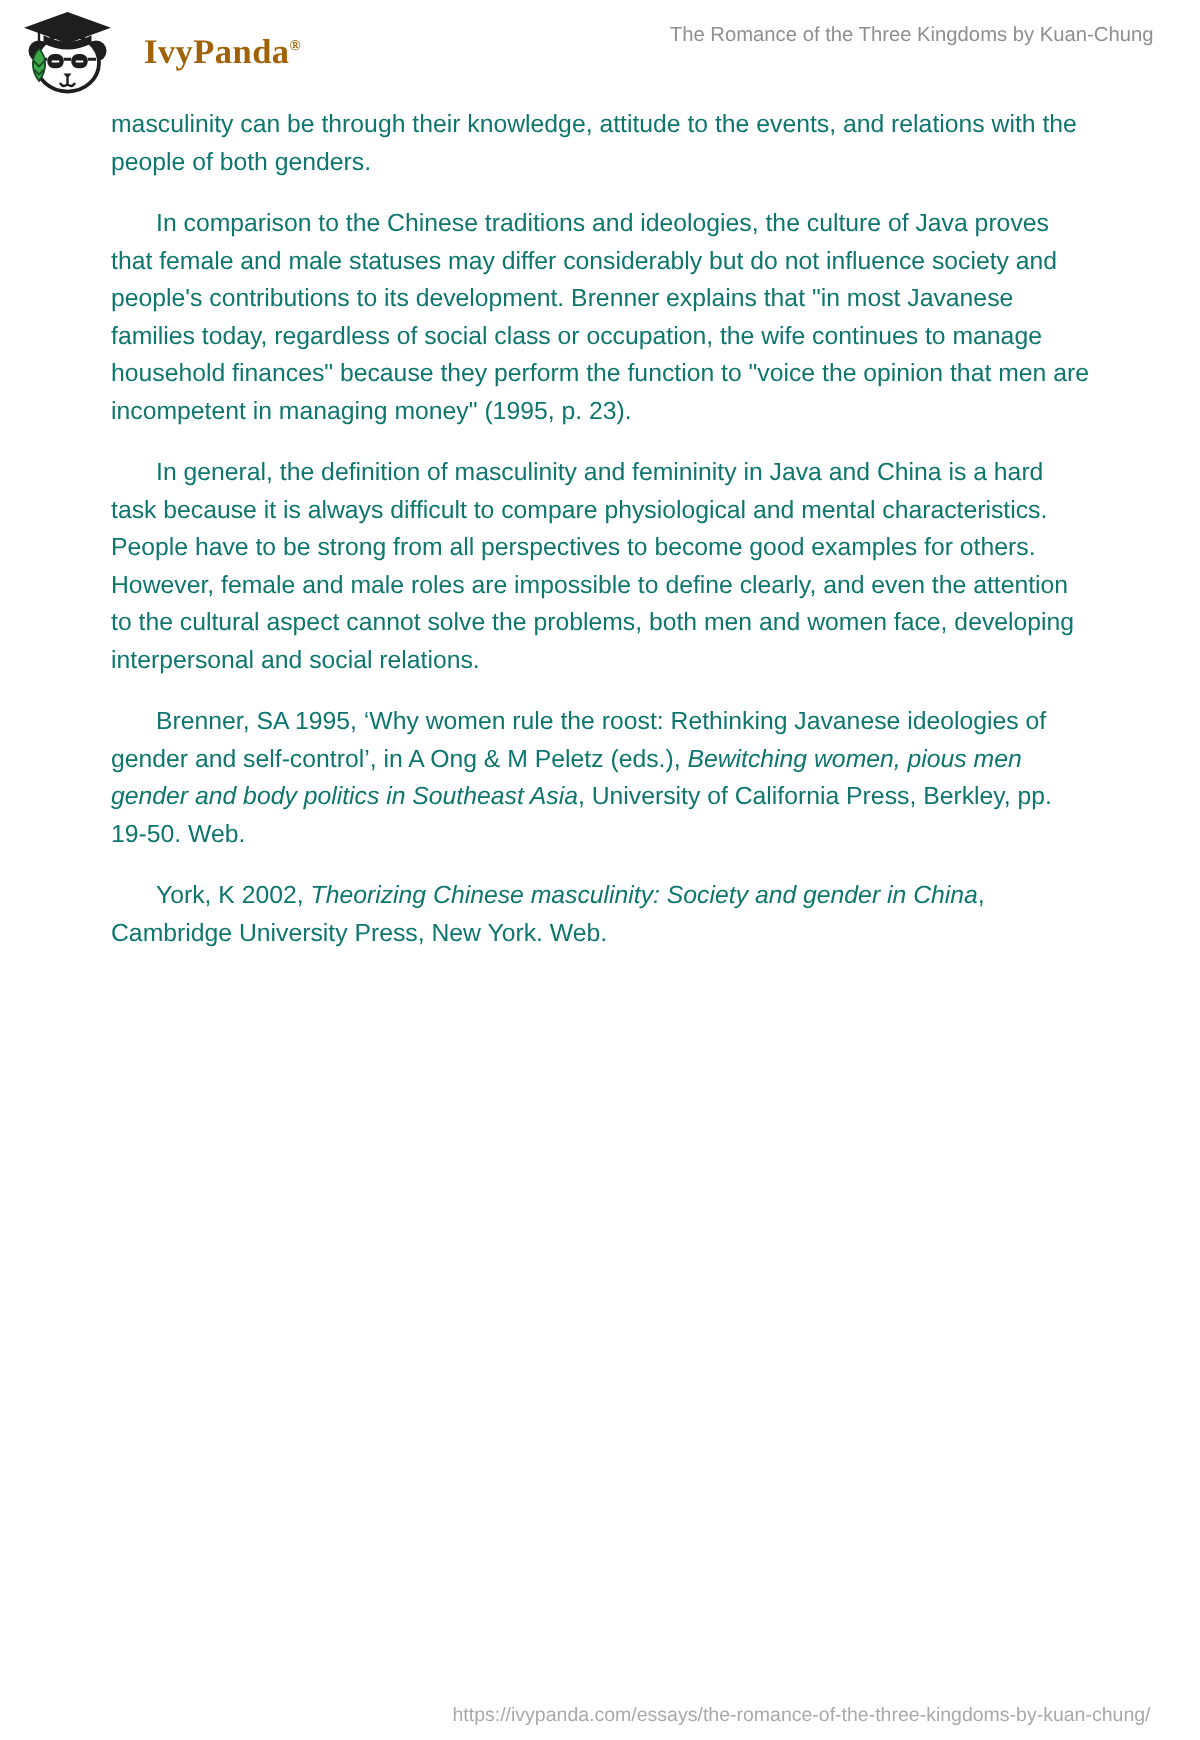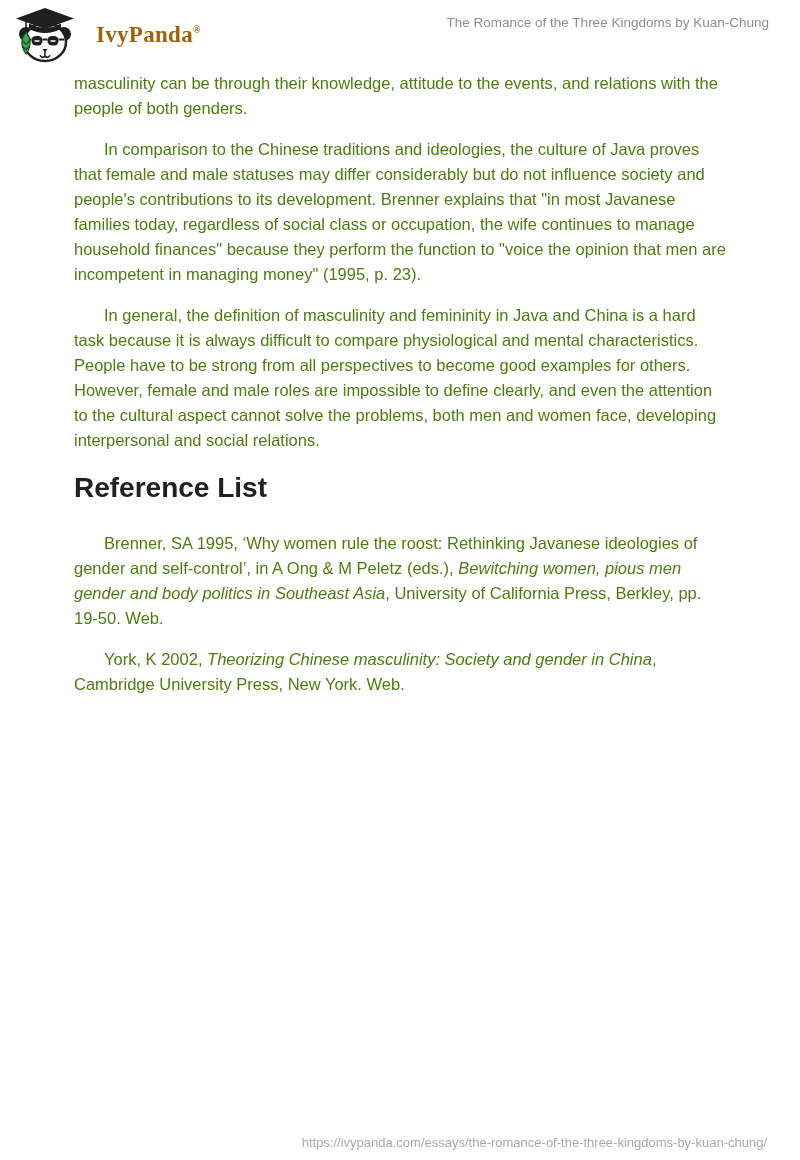--- a/index.html
+++ b/index.html
@@ -47,21 +47,21 @@
   
   .content {
     padding: 5px 74px 0 74px;
     color: #404040;
   }
   .content p.para {
     font-size: 16.5px;
     line-height: 25px;
     margin: 0 0 16px 0;
     text-indent: 30px;
-    color: #4d7c0f;
+    color: #0f766e;
   }
   .content p.para.no-indent { text-indent: 0; }
   .content em { font-style: italic; }
   .ref-heading {
     font-size: 28px;
     line-height: 34px;
     font-weight: 700;
     color: #212121;
     margin: 18px 0 26px 0;
   }
@@ -106,21 +106,20 @@
   </div>
   <div class="doc-title">The Romance of the Three Kingdoms by Kuan-Chung</div>
 </div>
 
 <div class="content">
   <div id="paragraphs">
       <p class="para no-indent">masculinity can be through their knowledge, attitude to the events, and relations with the people of both genders.</p>
       <p class="para">In comparison to the Chinese traditions and ideologies, the culture of Java proves that female and male statuses may differ considerably but do not influence society and people's contributions to its development. Brenner explains that "in most Javanese families today, regardless of social class or occupation, the wife continues to manage household finances" because they perform the function to "voice the opinion that men are incompetent in managing money" (1995, p. 23).</p>
       <p class="para">In general, the definition of masculinity and femininity in Java and China is a hard task because it is always difficult to compare physiological and mental characteristics. People have to be strong from all perspectives to become good examples for others. However, female and male roles are impossible to define clearly, and even the attention to the cultural aspect cannot solve the problems, both men and women face, developing interpersonal and social relations.</p>
     </div>
-  <h1 class="ref-heading">Reference List</h1>
   <div id="references">
       <p class="para"><span>Brenner, SA 1995, ‘Why women rule the roost: Rethinking Javanese ideologies of gender and self-control’, in A Ong &amp; M Peletz (eds.), </span><em>Bewitching women, pious men gender and body politics in Southeast Asia</em><span>, University of California Press, Berkley, pp. 19-50. Web.</span></p>
       <p class="para"><span>York, K 2002, </span><em>Theorizing Chinese masculinity: Society and gender in China</em><span>, Cambridge University Press, New York. Web.</span></p>
     </div>
 </div>
 
 <div class="footer">
   <span>https://ivypanda.com/essays/the-romance-of-the-three-kingdoms-by-kuan-chung/</span>
 </div>
 

